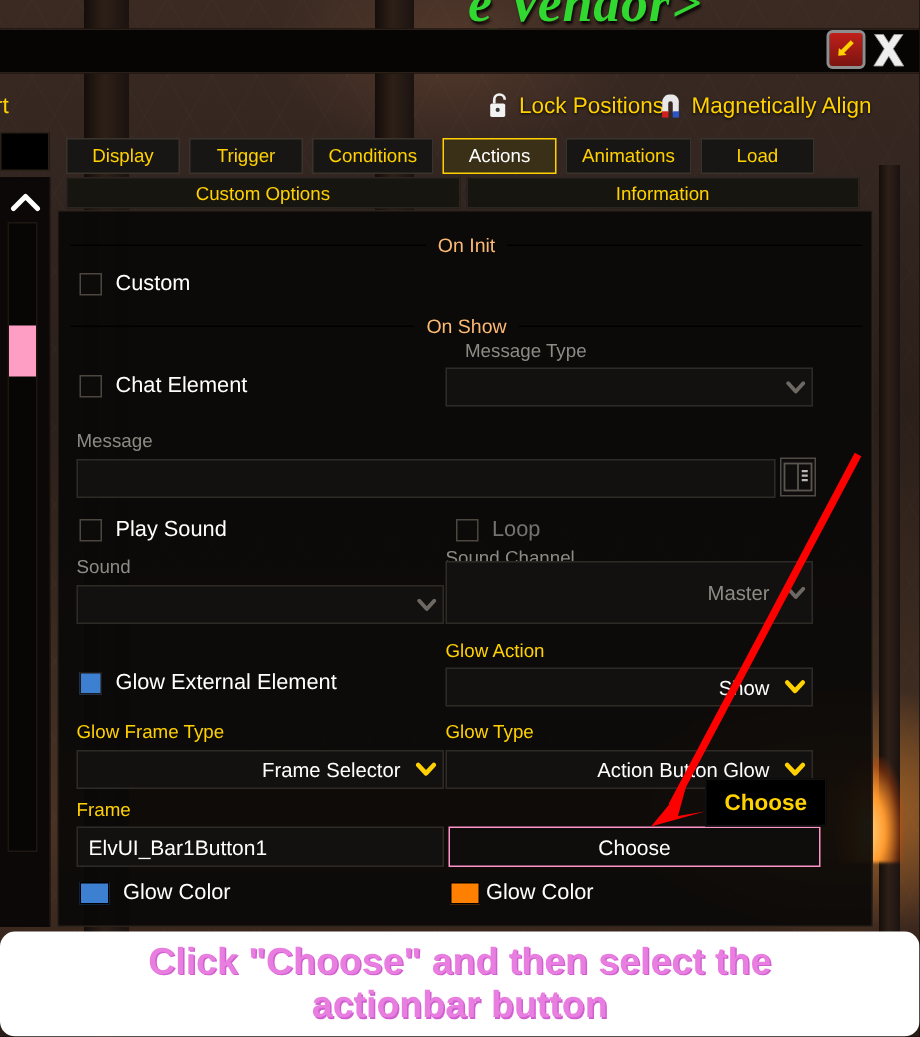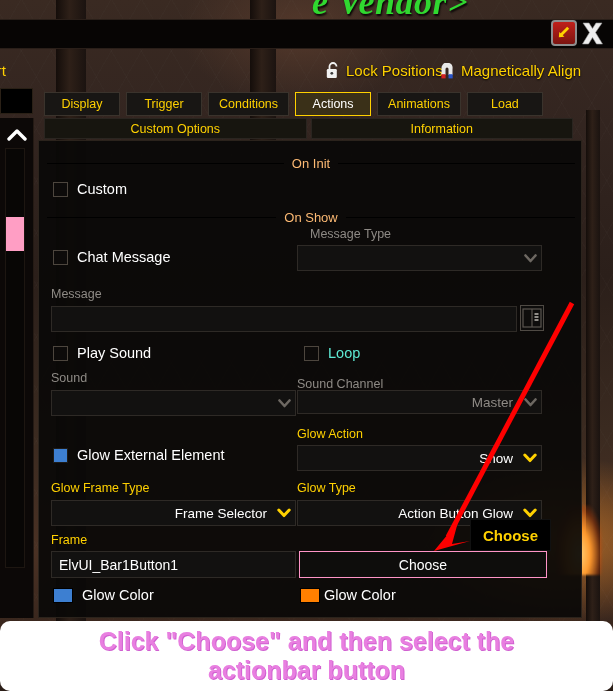--- a/index.html
+++ b/index.html
@@ -151,21 +151,21 @@
     font-family: "Liberation Sans", sans-serif;
   }
 
   .cb-row { position: absolute; display: flex; align-items: center; gap: 9px; cursor: pointer; justify-content: center; }
   .cb {
     width: 15px; height: 15px; background: #0d0b0a;
     border: 1px solid #4d463e; flex: 0 0 auto;
   }
   .cb.checked-blue { background: #3d7fd1; border-color: #1d1b18; }
   .cb-label { font-size: 14.5px; color: #ffffff; font-family: "Liberation Sans", sans-serif; }
-  .cb-label.dim { color: #5eead4; }
+  .cb-label.dim { color: #737373; }
 
   .swatch { width: 20px; height: 15px; border: 1px solid #000; flex: 0 0 auto; }
 
   .fld-label {
     position: absolute; font-size: 12.5px; color: #8e8a85;
     font-family: "Liberation Sans", sans-serif;
   }
   .fld-label.gold { color: #ffd100; }
 
   .dropdown, .textbox {
@@ -334,21 +334,21 @@
 
       <div class="section-head" style="top:68px;">
         <div class="rule"></div>
         <div class="label">On Show</div>
         <div class="rule"></div>
       </div>
 
       <div class="fld-label" style="left:258px; top:86px;margin-left:13px;">Message Type</div>
       <div class="cb-row" style="left:14px; top:108px;">
         <div class="cb"></div>
-        <div class="cb-label">Chat Message</div>
+        <div class="cb-label">Chat Element</div>
       </div>
       <div class="dropdown" style="left:258px; top:104px; width:245px; height:26px;">
         <div class="dd-value"></div>
         <div class="dd-caret">
           <svg width="13" height="9" viewBox="0 0 13 9">
               <path d="M1.5 1.5 L6.5 7 L11.5 1.5" stroke="#6d6862" stroke-width="2.6" fill="none" stroke-linecap="round" stroke-linejoin="round"></path>
             </svg>
         </div>
       </div>
 
@@ -369,30 +369,30 @@
       <div class="cb-row" style="left:14px; top:204px;">
         <div class="cb"></div>
         <div class="cb-label">Play Sound</div>
       </div>
       <div class="cb-row" style="left:265px; top:204px;">
         <div class="cb"></div>
         <div class="cb-label dim">Loop</div>
       </div>
 
       <div class="fld-label" style="left:12px;  top:230px;">Sound</div>
-      <div class="fld-label" style="left:258px; top:236px;">Sound Channel</div>
+      <div class="fld-label" style="left:258px; top:224px;">Sound Channel</div>
       <div class="dropdown" style="left:12px; top:249px; width:245px; height:26px;">
         <div class="dd-value"></div>
         <div class="dd-caret">
           <svg width="13" height="9" viewBox="0 0 13 9">
               <path d="M1.5 1.5 L6.5 7 L11.5 1.5" stroke="#6d6862" stroke-width="2.6" fill="none" stroke-linecap="round" stroke-linejoin="round"></path>
             </svg>
         </div>
       </div>
-      <div class="dropdown" style="left:258px; top:249px; width:245px; height:24px;">
+      <div class="dropdown" style="left:258px; top:233px; width:245px; height:42px;">
         <div class="dd-value">Master</div>
         <div class="dd-caret">
           <svg width="13" height="9" viewBox="0 0 13 9">
               <path d="M1.5 1.5 L6.5 7 L11.5 1.5" stroke="#6d6862" stroke-width="2.6" fill="none" stroke-linecap="round" stroke-linejoin="round"></path>
             </svg>
         </div>
       </div>
 
       <div class="fld-label gold" style="left:258px; top:286px;">Glow Action</div>
       <div class="cb-row" style="left:14px; top:306px;">

